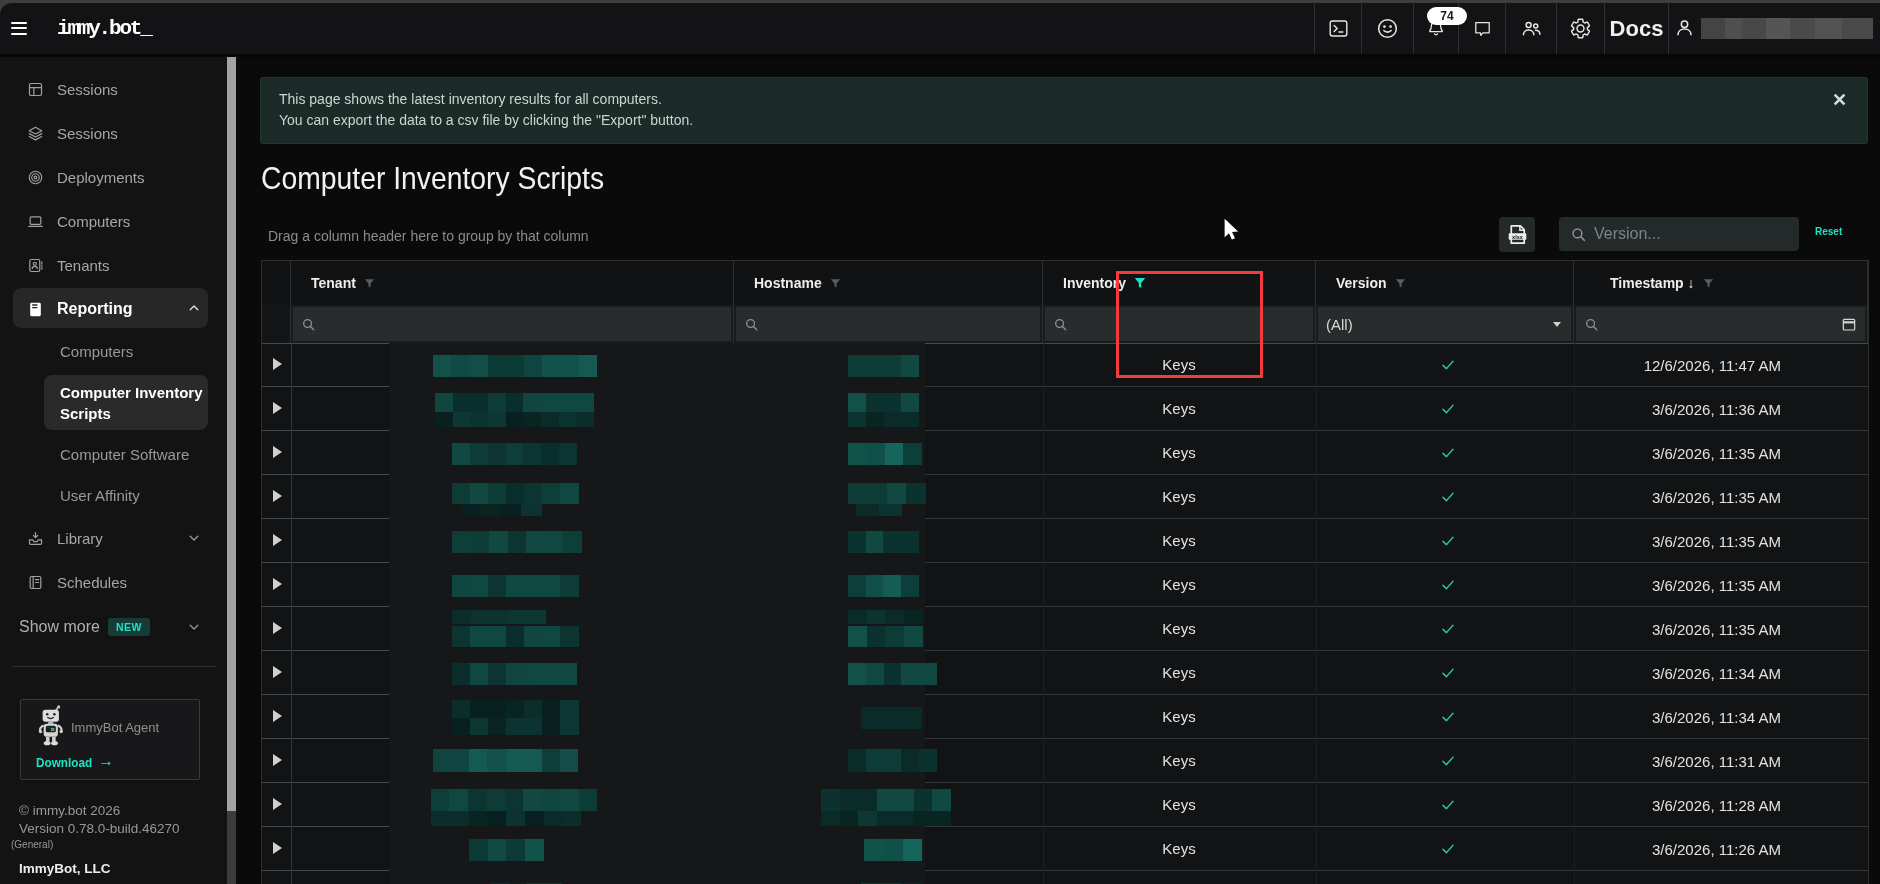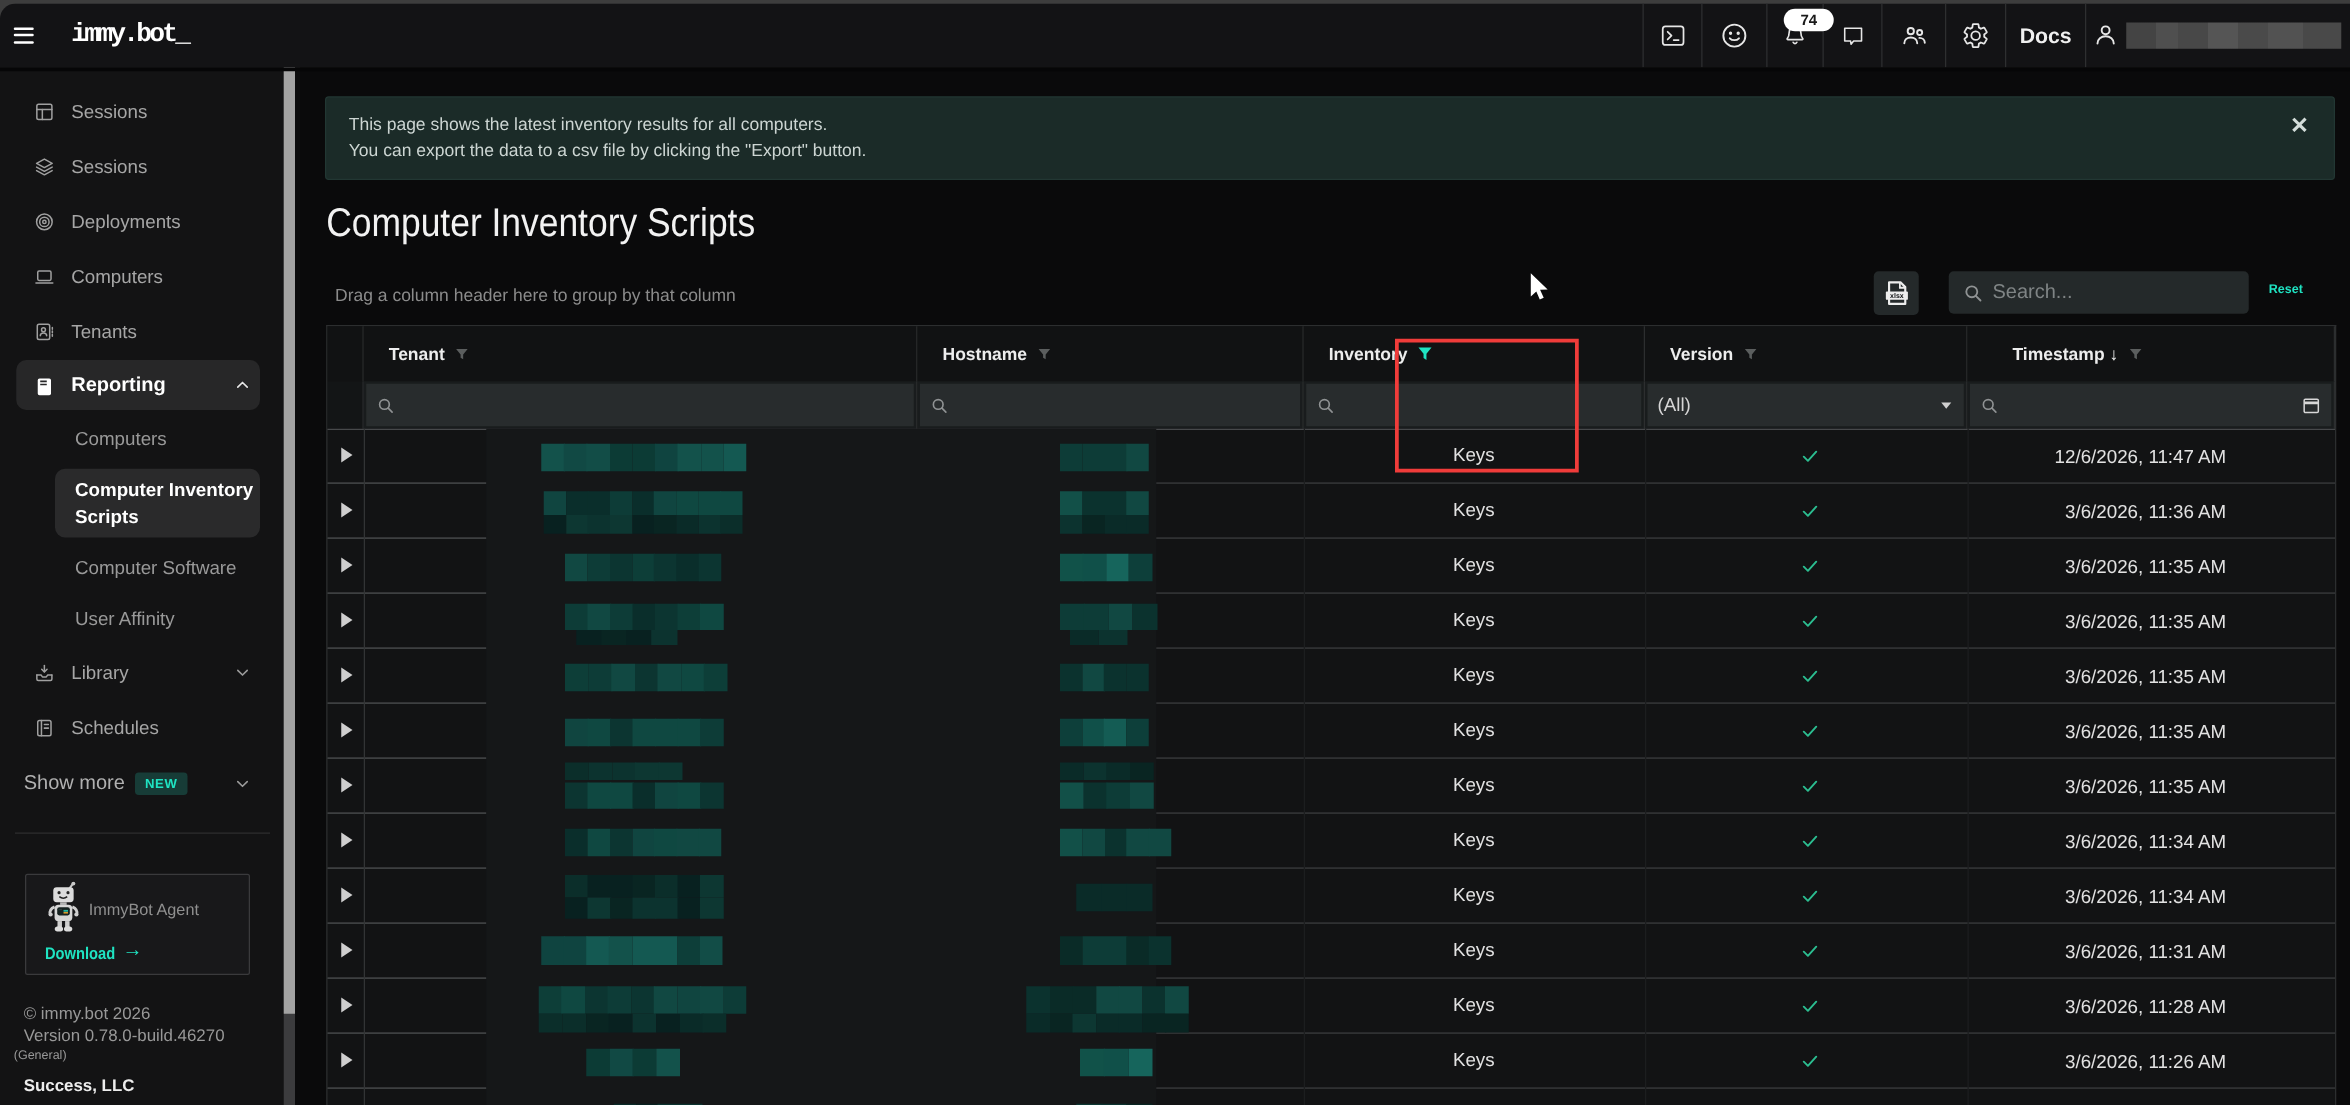--- a/index.html
+++ b/index.html
@@ -76,21 +76,21 @@
       <circle cx="16.4" cy="9.4" r="2.1"></circle>
       <path d="M16.2 13.9c2.6 0 4.5 1.6 4.5 4.1"></path>
     </svg>
   </div>
 <div class="tb" style="left:1556px;width:48px">
     <svg width="23" height="23" viewBox="0 0 24 24" fill="none" stroke="currentColor" stroke-width="1.5" stroke-linejoin="round">
       <path d="M19.14 12.94c.04-.3.06-.61.06-.94 0-.32-.02-.64-.07-.94l2.03-1.58a.49.49 0 0 0 .12-.61l-1.92-3.32a.488.488 0 0 0-.59-.22l-2.39.96c-.5-.38-1.03-.7-1.62-.94l-.36-2.54a.484.484 0 0 0-.48-.41h-3.84c-.24 0-.43.17-.47.41l-.36 2.54c-.59.24-1.13.57-1.62.94l-2.39-.96c-.22-.08-.47 0-.59.22L2.74 8.87c-.12.21-.08.47.12.61l2.03 1.58c-.05.3-.09.63-.09.94s.02.64.07.94l-2.03 1.58a.49.49 0 0 0-.12.61l1.92 3.32c.12.22.37.29.59.22l2.39-.96c.5.38 1.03.7 1.62.94l.36 2.54c.05.24.24.41.48.41h3.84c.24 0 .44-.17.47-.41l.36-2.54c.59-.24 1.13-.56 1.62-.94l2.39.96c.22.08.47 0 .59-.22l1.92-3.32c.12-.22.07-.47-.12-.61l-2.01-1.58zM12 15.6A3.61 3.61 0 0 1 8.4 12c0-1.98 1.62-3.6 3.6-3.6s3.6 1.62 3.6 3.6-1.62 3.6-3.6 3.6z"></path>
     </svg>
   </div>
 <div class="tb" style="left:1604px;width:64px">
-    <span style="font-size:17px;font-weight:bold;color:#f0f0f0">Docs</span>
+    <span style="font-size:22px;font-weight:bold;color:#f0f0f0">Docs</span>
   </div>
 <div class="tb" style="left:1668px;width:212px;justify-content:flex-start">
     <div class="abs" style="left:4px;top:13px"><svg class="" width="23" height="23" viewBox="0 0 24 24" fill="none" stroke="currentColor" stroke-width="1.6" stroke-linecap="round" stroke-linejoin="round">
         <circle cx="12" cy="8.6" r="3.3"></circle>
         <path d="M5.2 19.6c0-3.7 3-6 6.8-6s6.8 2.3 6.8 6"></path>
       </svg></div>
     <div class="abs" style="left:32px;top:15px;width:172px;height:21px;background:linear-gradient(90deg,#444 0 14%,#4f4f4f 14% 24%,#484848 24% 38%,#555 38% 52%,#4a4a4a 52% 66%,#525252 66% 82%,#494949 82%)"></div>
   </div>
 <div class="abs" style="left:1427px;top:7px;width:40px;height:18px;background:#fff;border-radius:9px;z-index:5;display:flex;align-items:center;justify-content:center;font-size:12px;font-weight:bold;color:#1a1a1a">74</div>
 <div class="abs" style="left:0;top:54px;width:1880px;height:3px;background:#060607;z-index:3"></div>
@@ -186,21 +186,21 @@
       <rect x="16" y="30.3" width="3.4" height="4.6" fill="#cfcfcf"></rect>
 <ellipse cx="11.3" cy="36.3" rx="3.2" ry="2" fill="#dcdcdc"></ellipse>
       <ellipse cx="18.3" cy="36.3" rx="3.2" ry="2" fill="#dcdcdc"></ellipse>
 </svg></div>
 <div class="abs" style="left:71px;top:720px;color:#8f8f8f;font-size:13px">ImmyBot Agent</div>
 <div class="abs" style="left:36px;top:755px;color:#1fe3c2;font-size:13.5px;font-weight:bold;transform:scaleX(0.87);transform-origin:left top">Download</div>
 <div class="abs" style="left:98px;top:752px;color:#1fe3c2;font-size:16px">→</div>
 <div class="abs" style="left:19px;top:803px;color:#989898;font-size:13.5px">© immy.bot 2026</div>
 <div class="abs" style="left:19px;top:821px;color:#989898;font-size:13.5px">Version 0.78.0-build.46270</div>
 <div class="abs" style="left:11px;top:839px;color:#989898;font-size:10px">(General)</div>
-<div class="abs" style="left:19px;top:861px;color:#ededed;font-size:13.5px;font-weight:bold">Success, LLC</div>
+<div class="abs" style="left:19px;top:861px;color:#ededed;font-size:13.5px;font-weight:bold">ImmyBot, LLC</div>
 <div id="main"></div>
 <div id="banner">
     <div style="position:absolute;left:18px;top:13px">This page shows the latest inventory results for all computers.</div>
     <div style="position:absolute;left:18px;top:34px">You can export the data to a csv file by clicking the "Export" button.</div>
     <div style="position:absolute;right:20px;top:11px;font-size:18px;font-weight:bold;color:#d4ddda">✕</div>
   </div>
 <div id="h1">Computer Inventory Scripts</div>
 <div id="drag">Drag a column header here to group by that column</div>
 <div id="expbtn">
     <svg width="23" height="23" viewBox="0 0 24 24">
@@ -208,21 +208,21 @@
       <path d="M14.5 3v4.5H19" fill="none" stroke="#ededed" stroke-width="1.5"></path>
       <rect x="2.8" y="10.6" width="18.4" height="7" rx="0.8" fill="#ededed"></rect>
       <text x="12" y="16.2" font-size="5.8" font-weight="bold" fill="#101214" text-anchor="middle" font-family="Liberation Sans">xlsx</text>
     </svg>
   </div>
 <div id="search">
     <svg width="17" height="17" viewBox="0 0 24 24" fill="none" stroke="#8f9293" stroke-width="2.1" stroke-linecap="round">
       <circle cx="10.5" cy="10.5" r="6.2"></circle>
       <line x1="15.3" y1="15.3" x2="20.3" y2="20.3"></line>
     </svg>
-    <span style="margin-left:7px">Search...</span>
+    <span style="margin-left:7px">Version...</span>
   </div>
 <div id="reset">Reset</div>
 <div id="tbl">
     <div class="hc" style="left:0px;width:29px;padding-left:20px;"></div>
     <div class="hc" style="left:29px;width:443px;padding-left:20px;">
       <span>Tenant</span>
       <svg width="13" height="13" viewBox="0 0 24 24" fill="#5b5e5e">
         <path d="M3.5 4h17l-6.6 8v7.3l-3.8-2.4V12z"></path>
       </svg>
     </div>

